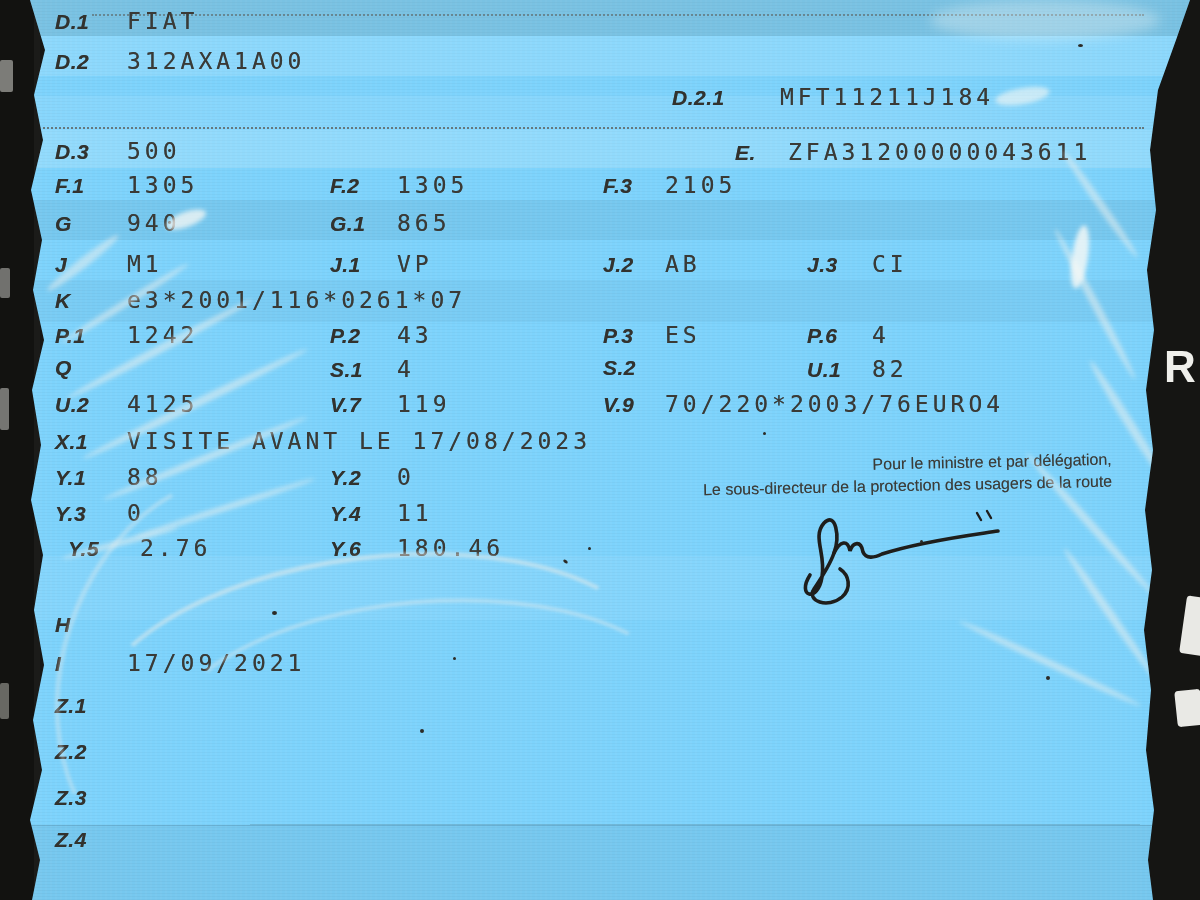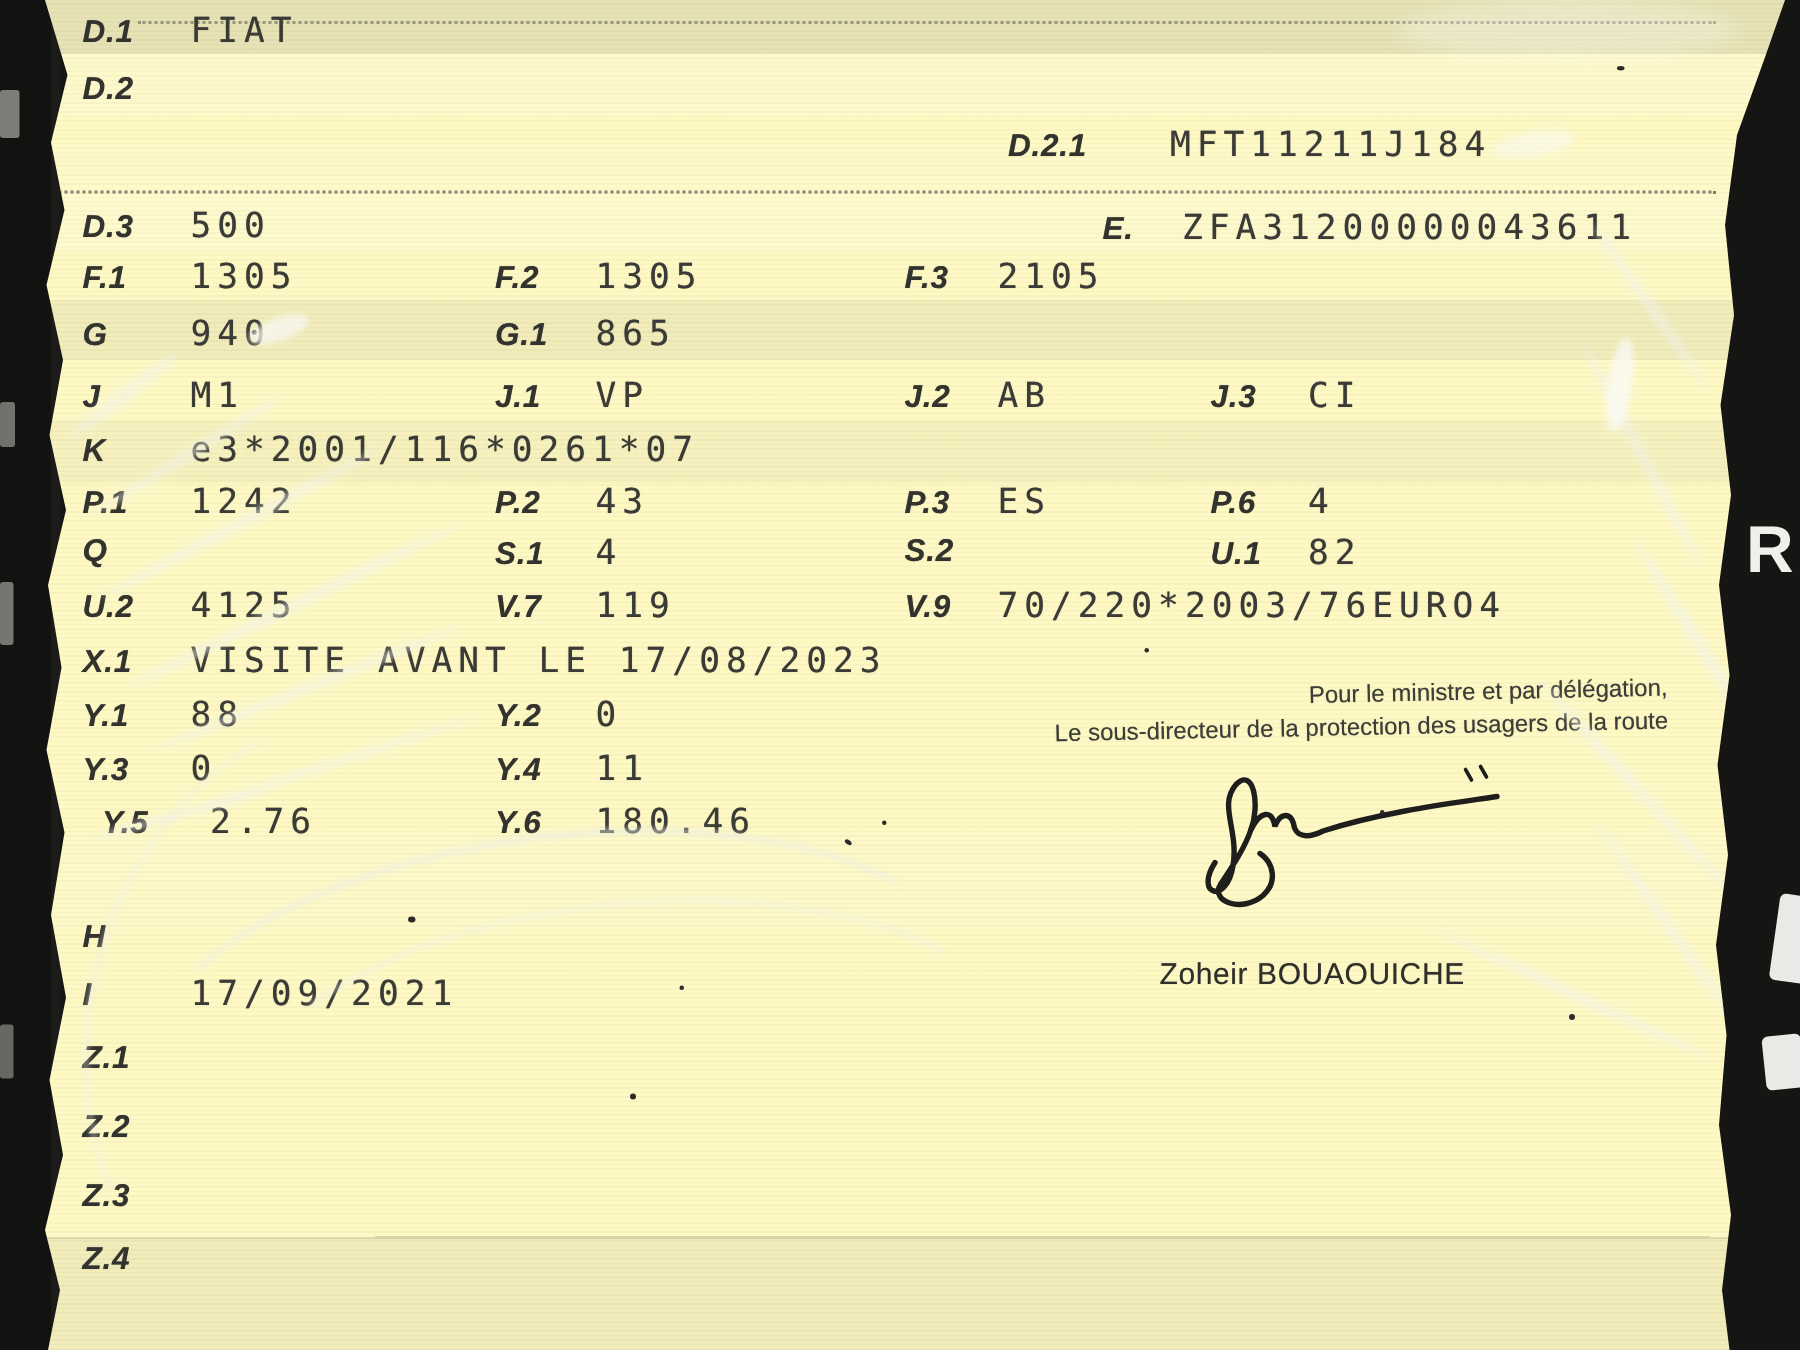--- a/index.html
+++ b/index.html
@@ -8,21 +8,21 @@
     background:#161614;
     font-family:"Liberation Sans",sans-serif;
   }
   
   .backdrop{position:absolute;inset:0;background:
     linear-gradient(90deg,#121210 0 34px,#1b1b19 34px 40px,transparent 40px calc(100% - 55px),#151513 calc(100% - 55px) 100%);}
   .edge-patch{position:absolute;border-radius:2px;}
   
   .paper{
     position:absolute;inset:0;
-    background:#fef9c3;
+    background:#7dd3fc;
     clip-path:polygon(30px 0,1190px 0,1176px 40px,1158px 90px,1150px 150px,1156px 210px,1147px 270px,1154px 330px,1146px 390px,1153px 450px,1145px 510px,1152px 570px,1144px 630px,1151px 690px,1146px 750px,1154px 810px,1148px 860px,1153px 900px,32px 900px,40px 860px,30px 820px,42px 770px,33px 720px,44px 665px,34px 610px,43px 555px,31px 500px,41px 445px,32px 390px,44px 340px,33px 290px,42px 240px,31px 190px,43px 140px,34px 95px,45px 50px);
   }
   .paper-texture{position:absolute;inset:0;
     background:
       repeating-linear-gradient(0deg,rgba(0,0,0,.028) 0 1px,transparent 1px 3px),
       repeating-linear-gradient(90deg,rgba(255,255,255,.03) 0 2px,transparent 2px 5px);
   }
   .band{position:absolute;left:0;right:0;}
   
   .fld{position:absolute;display:flex;align-items:baseline;white-space:pre;}
@@ -73,21 +73,21 @@
   <div class="band" style="top:200px;height:40px;background:rgba(0,0,0,.05)"></div>
   <div class="band" style="top:280px;height:42px;background:rgba(0,0,0,.03)"></div>
   <div class="band" style="top:556px;height:64px;background:rgba(255,255,255,.06)"></div>
   <div class="band" style="top:825px;height:75px;background:rgba(0,0,0,.05);border-top:1px solid rgba(0,0,0,.12)"></div>
 
   <div class="dotline" style="left:92px;top:14px;width:1052px;opacity:.55"></div>
   <div class="dotline" style="left:36px;top:127px;width:1108px;opacity:.75"></div>
   <div class="faintline" style="left:250px;top:824px;width:890px"></div>
 
   <div class="fld" style="left:55px;top:8px"><span class="lab w1">D.1</span><span class="val">FIAT</span></div>
-  <div class="fld" style="left:55px;top:48px"><span class="lab w1">D.2</span></div>
+  <div class="fld" style="left:55px;top:48px"><span class="lab w1">D.2</span><span class="val">312AXA1A00</span></div>
   <div class="fld" style="left:672px;top:84px"><span class="lab" style="width:108px">D.2.1</span><span class="val">MFT11211J184</span></div>
 
   <div class="fld" style="left:55px;top:138px"><span class="lab w1">D.3</span><span class="val">500</span></div>
   <div class="fld" style="left:735px;top:139px"><span class="lab" style="width:53px">E.</span><span class="val">ZFA31200000043611</span></div>
 
   <div class="fld" style="left:55px;top:172px"><span class="lab w1">F.1</span><span class="val">1305</span></div>
   <div class="fld" style="left:330px;top:172px"><span class="lab w2">F.2</span><span class="val">1305</span></div>
   <div class="fld" style="left:603px;top:172px"><span class="lab w3">F.3</span><span class="val">2105</span></div>
 
   <div class="fld" style="left:55px;top:210px"><span class="lab w1">G</span><span class="val">940</span></div>
@@ -136,21 +136,20 @@
     <div>Le sous-directeur de la protection des usagers de la route</div>
   </div>
 
   <svg class="signature" width="250" height="120" viewBox="0 0 250 120">
     <g fill="none" stroke="#1e1e1c" stroke-width="3.6" stroke-linecap="round">
       <path d="M38,72 C24,94 46,100 50,74 C54,50 40,34 52,20 C64,8 68,34 62,50 C58,62 50,74 42,86 C34,98 56,106 70,94 C80,85 77,72 68,66"></path>
       <path d="M62,50 C68,38 76,36 78,48 C81,39 89,37 91,49 C94,56 102,55 110,51 C150,38 200,32 226,28"></path>
       <path d="M205,10 l4,7 M215,8 l4,7" stroke-width="2.4"></path>
     </g>
   </svg>
-  <div class="signatory">Zoheir BOUAOUICHE</div>
 
   <div class="streak" style="left:50px;top:300px;width:150px;height:7px;transform:rotate(-32deg)"></div>
   <div class="streak" style="left:55px;top:345px;width:210px;height:8px;transform:rotate(-28deg)"></div>
   <div class="streak" style="left:70px;top:400px;width:250px;height:8px;transform:rotate(-26deg)"></div>
   <div class="streak" style="left:95px;top:455px;width:220px;height:7px;transform:rotate(-22deg)"></div>
   <div class="streak" style="left:130px;top:505px;width:190px;height:6px;transform:rotate(-18deg)"></div>
   <div class="streak" style="left:38px;top:258px;width:90px;height:10px;transform:rotate(-38deg)"></div>
   <div class="streak" style="left:165px;top:212px;width:42px;height:15px;transform:rotate(-20deg);background:rgba(248,248,244,.75)"></div>
   <div class="streak" style="left:60px;top:540px;width:120px;height:6px;transform:rotate(-15deg)"></div>
   <div class="streak" style="left:1035px;top:200px;width:130px;height:8px;transform:rotate(55deg)"></div>

